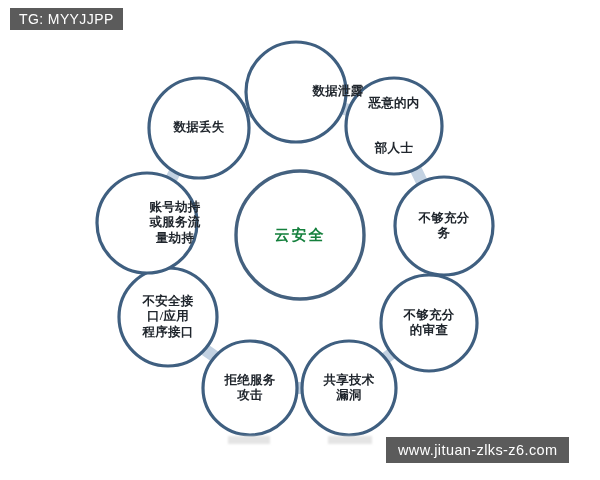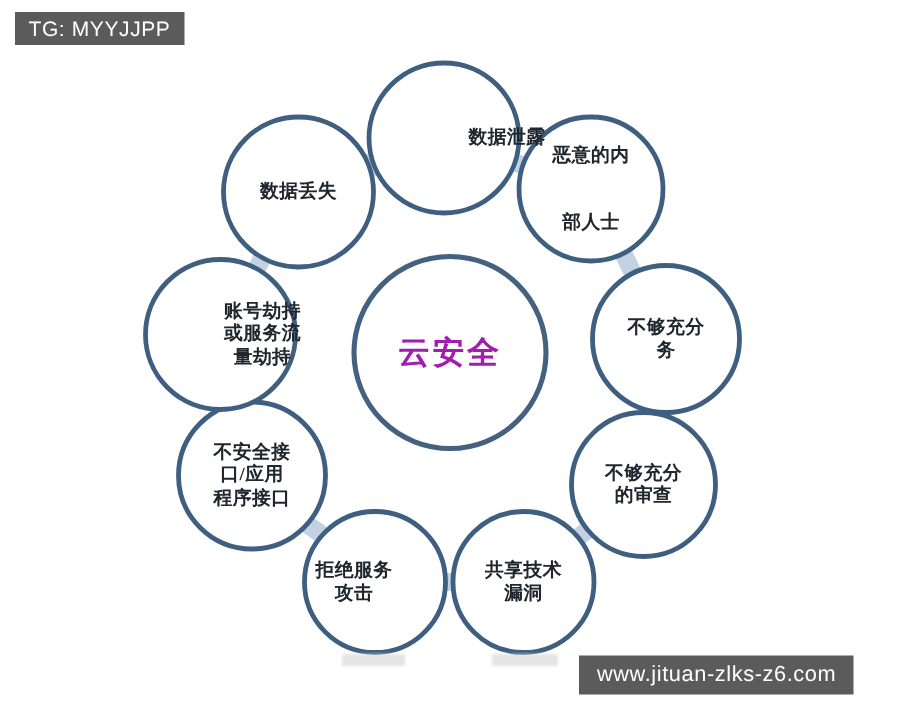--- a/index.html
+++ b/index.html
@@ -92,24 +92,24 @@
   }
   .node-label span { display: block; white-space: nowrap; }
 
   #center-label {
     position: absolute;
     display: flex;
     flex-direction: column;
     align-items: center;
     justify-content: center;
     text-align: center;
-    color: #a21caf;
+    color: #15803d;
     font-family: "Liberation Serif", "DejaVu Serif", serif;
     font-weight: bold;
-    font-size: 21px;
+    font-size: 15px;
     line-height: 1.25;
     letter-spacing: 2px;
     pointer-events: none;
   }
   #center-label span { display: block; white-space: nowrap; }
 
   
   .smudge {
     position: absolute;
     background: #dcdcdc;
@@ -171,21 +171,21 @@
   <div class="node-label" style="left:381px; top:293px; width:96px; height:60px;">
     <span>不够充分</span>
     <span>的审查</span>
   </div>
 
   <div class="node-label" style="left:302px; top:358px; width:94px; height:60px;">
     <span>共享技术</span>
     <span>漏洞</span>
   </div>
 
-  <div class="node-label" style="left:189px; top:358px; width:94px; height:60px;">
+  <div class="node-label" style="left:203px; top:358px; width:94px; height:60px;">
     <span>拒绝服务</span>
     <span>攻击</span>
   </div>
 
   <div class="node-label" style="left:120px; top:287px; width:96px; height:60px;">
     <span>不安全接</span>
     <span>口/应用</span>
     <span>程序接口</span>
   </div>
 

